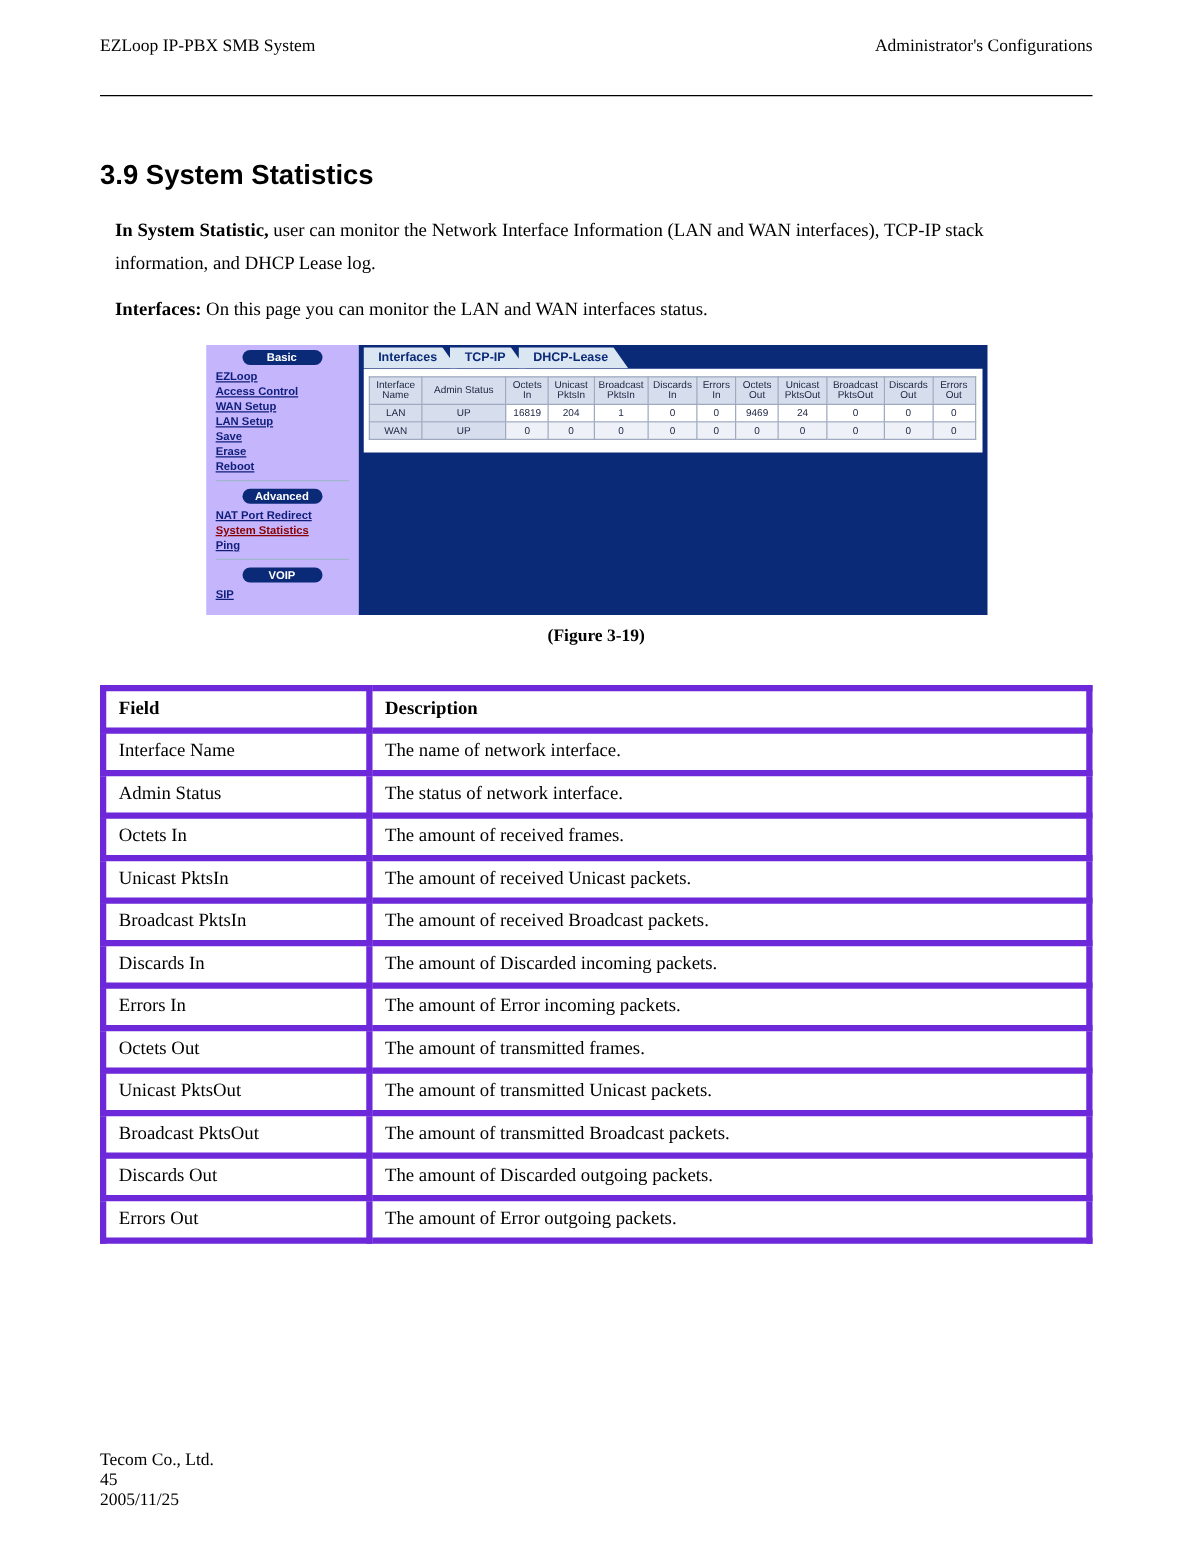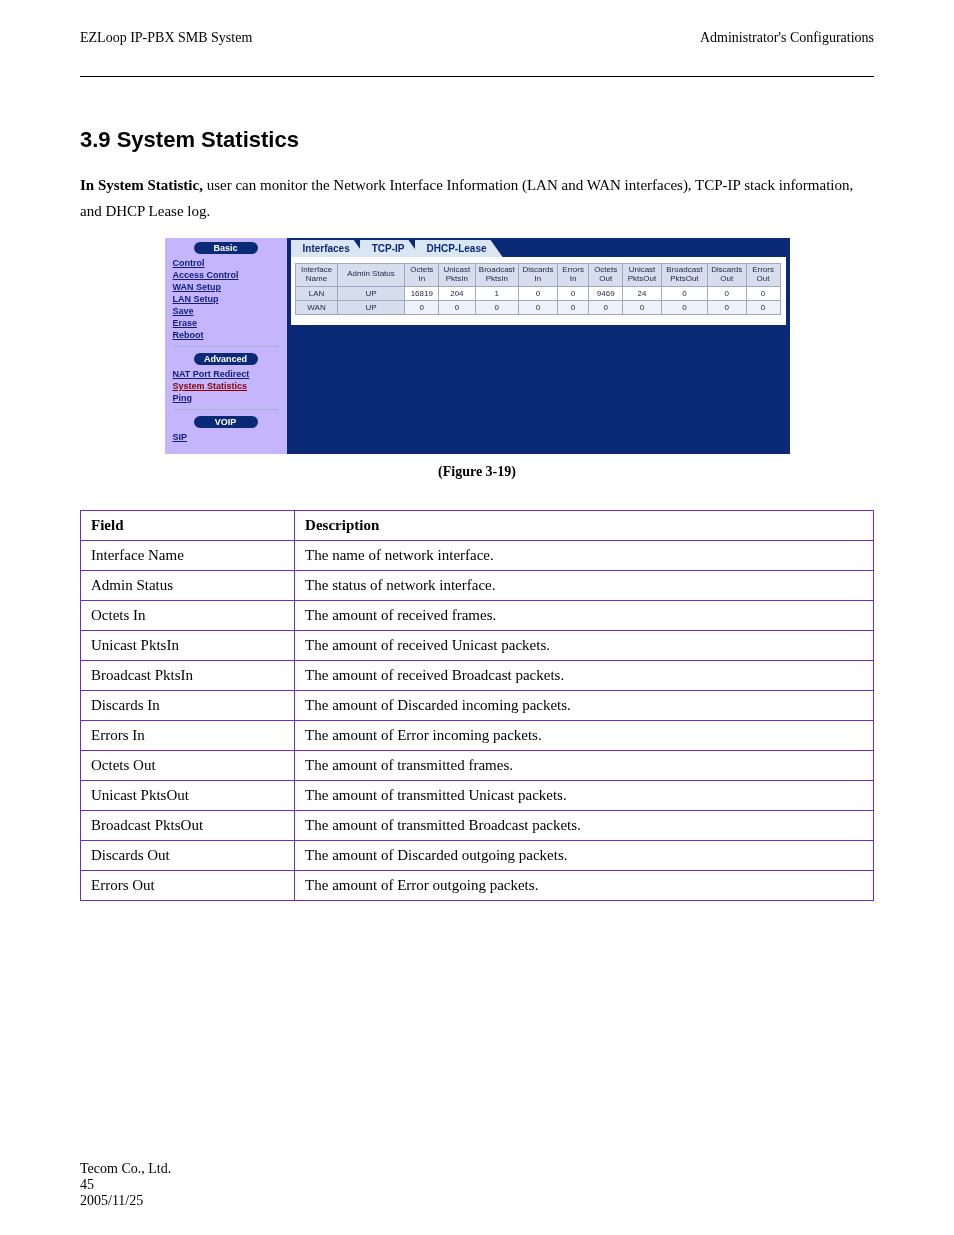--- a/index.html
+++ b/index.html
@@ -31,21 +31,21 @@
   h1.section-title {
     font-family: Arial, Helvetica, sans-serif;
     font-weight: bold;
     font-size: 22px;
     margin: 50px 0 20px;
   }
   .body-text {
     font-family: "Times New Roman", Times, serif;
     font-size: 15px;
     line-height: 1.7;
-    margin: 12px 0;
+    margin: 12px 12px;
   }
   .bold-intro { font-weight: bold; }
   .figure-wrap {
     margin: 14px 0 10px;
   }
   .figure {
     width: 625px;
     display: flex;
     margin: 0 auto;
     font-family: Verdana, Geneva, sans-serif;
@@ -145,21 +145,21 @@
     text-align: center;
     margin: 10px 0 30px;
   }
   table.fields {
     border-collapse: collapse;
     width: 100%;
     font-family: "Times New Roman", Times, serif;
     font-size: 15px;
   }
   table.fields td {
-    border: 1px solid #6d28d9;
+    border: 5px solid #6d28d9;
     padding: 6px 10px;
     vertical-align: top;
   }
   table.fields td.fname { width: 27%; }
   table.fields thead td {
     font-weight: bold;
     text-align: left;
   }
   .footer {
     position: absolute;
@@ -182,26 +182,29 @@
     <span>Administrator's Configurations</span>
   </div>
   <hr class="hr-top">
 
   <h1 class="section-title">3.9 System Statistics</h1>
 
   <p class="body-text">
     <span class="bold-intro">In System Statistic,</span><span> user can monitor the Network Interface Information (LAN and WAN interfaces), TCP-IP stack information, and DHCP Lease log.</span>
   </p>
 
+  <p class="body-text">
+    <span class="bold-intro">Interfaces:</span><span> On this page you can monitor the LAN and WAN interfaces status.</span>
+  </p>
 
   <div class="figure-wrap">
     <div class="figure">
       <div class="fig-side">
         <span class="navhdr">Basic</span>
-        <a class="navlink">Control</a>
+        <a class="navlink">EZLoop</a>
         <a class="navlink">Access Control</a>
         <a class="navlink">WAN Setup</a>
         <a class="navlink">LAN Setup</a>
         <a class="navlink">Save</a>
         <a class="navlink">Erase</a>
         <a class="navlink">Reboot</a>
         <hr class="navsep">
         <span class="navhdr">Advanced</span>
         <a class="navlink">NAT Port Redirect</a>
         <a class="navlink active">System Statistics</a>

